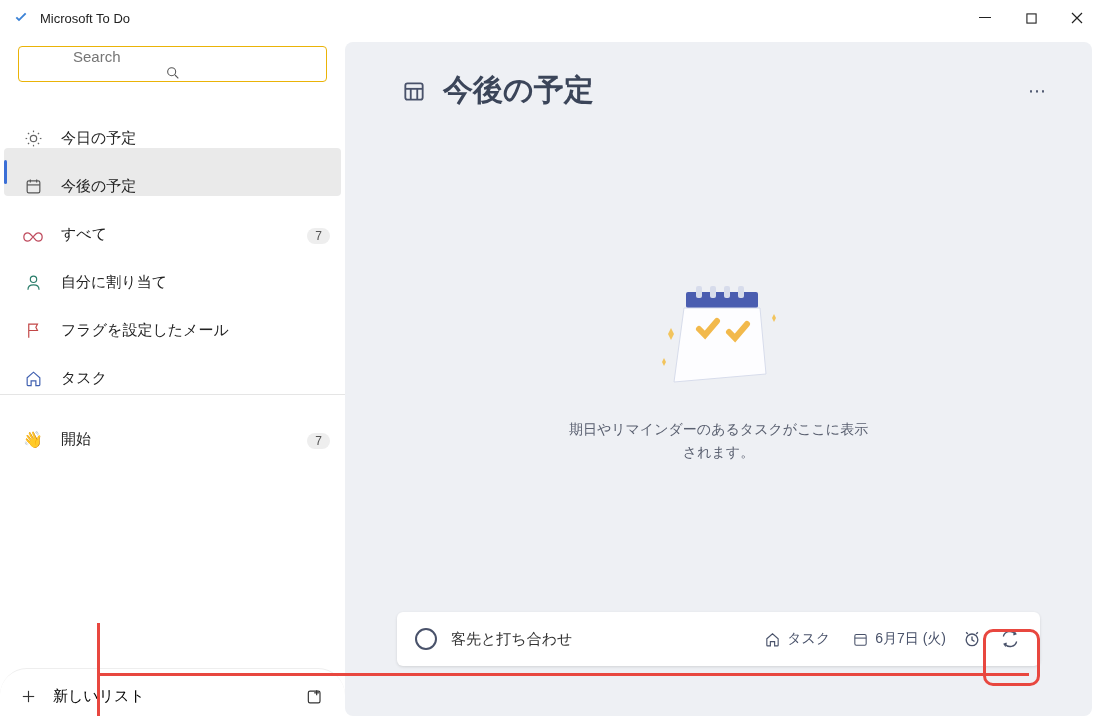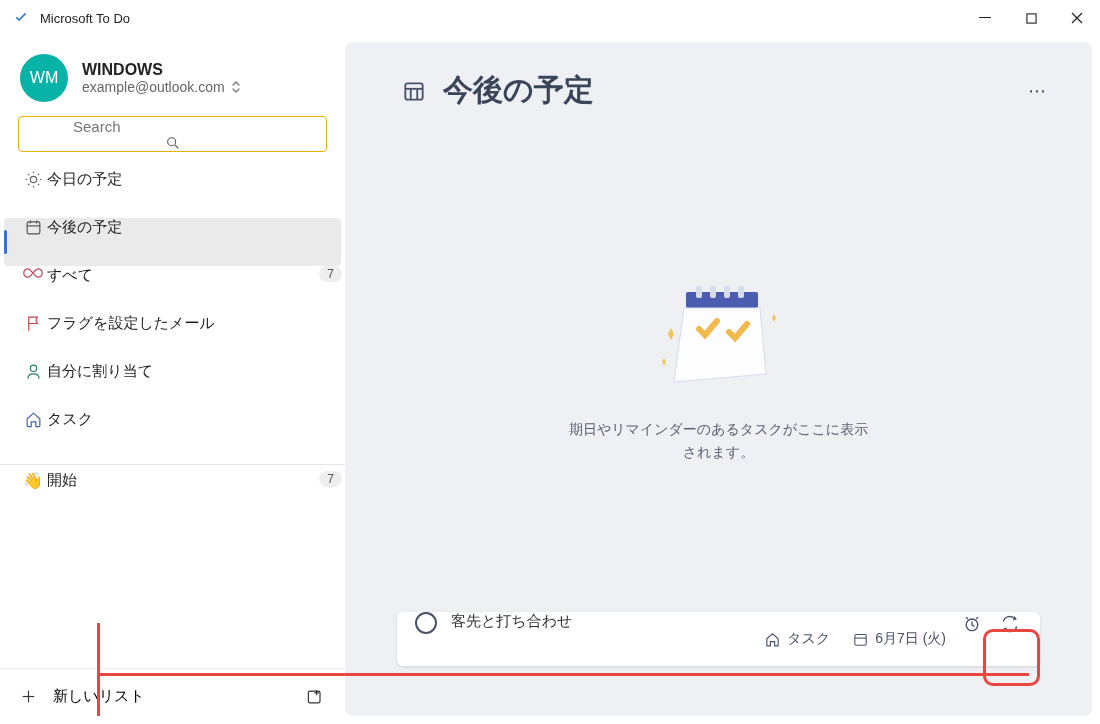--- a/index.html
+++ b/index.html
@@ -17,38 +17,38 @@
     .sidebar { width:345px; display:flex; flex-direction:column; padding:10px 0 0 0; }
     .account { display:flex; align-items:center; padding:8px 20px 14px 20px; gap:14px; }
     .avatar { width:48px; height:48px; border-radius:50%; background:#07b3a6; color:#fff; display:flex; align-items:center; justify-content:center; font-size:16px; font-weight:500; flex-shrink:0; }
     .acc-text { display:flex; flex-direction:column; }
     .acc-name { font-size:16px; font-weight:600; color:#222; }
     .acc-email-row { display:flex; align-items:center; gap:6px; color:#666; font-size:14px; }
     .search-wrap { padding:0 18px; margin-bottom:18px; }
     .search { height:36px; border:1px solid #eab308; border-radius:4px; display:flex; align-items:center; padding:0 12px;flex-direction:column; }
     .search input { border:none; outline:none; flex:1; font-size:15px; color:#555; background:transparent; }
     .nav { display:flex; flex-direction:column; }
-    .nav-item { height:48px; display:flex; align-items:flex-start; padding:0 3px 0 23px; gap:4px; font-size:15px; color:#222; position:relative; }
+    .nav-item { height:48px; display:flex; align-items:flex-end; padding:0 15px 0 23px; gap:18px; font-size:15px; color:#222; position:relative; }
     .nav-item.selected { background:#eaeaea; border-radius:4px; margin:0 4px; padding-left:19px; }
     .nav-item.selected::before { content:""; position:absolute; left:0; top:12px; bottom:12px; width:3px; background:#3b6fd6; border-radius:2px; }
     .nav-item .nico { width:20px; display:flex; align-items:center; justify-content:center; color:#555; }
     .nav-item .badge { margin-left:auto; background:#eee; color:#555; font-size:12px; border-radius:10px; padding:1px 8px; }
     .sidebar .divider { height:1px; background:#e5e5e5; margin:6px 0; }
-    .sidebar-footer { margin-top:auto; height:56px; display:flex; align-items:center; padding:0 20px; gap:16px; border-top:1px solid #eee; font-size:15px; }
+    .sidebar-footer { margin-top:auto; height:56px; display:flex; align-items:center; padding:0 20px; gap:16px; border-top:1px solid #eee; font-size:15px;border-radius:27px; }
     .sidebar-footer .addlbl { flex:1; }
     
     .main { flex:1; margin:6px 8px 8px 0; background:#eef0f4; border-radius:8px; display:flex; flex-direction:column; position:relative; }
     .main-header { display:flex; align-items:center; padding:28px 36px 10px 56px; gap:16px; }
     .main-title { font-size:30px; font-weight:600; color:#3b4559; }
     .main-header .hico { color:#49526a; }
     .more-btn { margin-left:auto; width:36px; height:36px; display:flex; align-items:center; justify-content:center; color:#49526a; font-size:18px; letter-spacing:2px; border-radius:4px; }
     .empty { flex:1; display:flex; flex-direction:column; align-items:center; justify-content:center; gap:14px; padding-bottom:100px; }
     .empty-msg { color:#5a6070; font-size:14px; text-align:center; line-height:1.6; white-space:pre-line; }
     
-    .task-card { position:absolute; left:52px; right:52px; bottom:50px; height:54px; background:#fff; border-radius:6px; box-shadow:0 1px 3px rgba(0,0,0,0.12); display:flex; padding:0 18px; gap:14px; }
+    .task-card { position:absolute; left:52px; right:52px; bottom:50px; height:54px; background:#fff; border-radius:6px; box-shadow:0 1px 3px rgba(0,0,0,0.12); display:flex; align-items:center; padding:0 18px; gap:14px; }
     .circ { width:22px; height:22px; border:2px solid #49526a; border-radius:50%; flex-shrink:0; }
     .task-title { font-size:15px; color:#333; flex:1; }
     .chip { display:flex; align-items:center; gap:6px; font-size:14px; color:#49526a; }
     .chip.gap { margin-left:8px; }
     .ibtn { width:24px; height:24px; display:flex; align-items:center; justify-content:center; color:#49526a; }
     
     .hl-box { position:absolute; right:60px; bottom:38px; width:57px; height:57px; border:3px solid #e8473f; border-radius:10px; pointer-events:none; }
     .hl-line { position:absolute; left:97px; right:71px; bottom:48px; border-top:3px solid #e8473f; pointer-events:none; }
     .hl-vert { position:absolute; left:97px; bottom:10px; top:623px; width:0; height:93px; border-left:3px solid #e8473f; pointer-events:none; }
     svg { display:block; }
@@ -78,36 +78,20 @@
       <div class="win-btn">
         <svg width="12" height="12" viewBox="0 0 12 12">
             <path d="M1 1l10 10M11 1L1 11" stroke="#222" stroke-width="1.2"></path>
           </svg>
       </div>
     </div>
   </div>
 
   <div class="body">
     <div class="sidebar">
-      <div class="account">
-        <div class="avatar">
-            <span>WM</span>
-          </div>
-        <div class="acc-text">
-          <span class="acc-name">WINDOWS</span>
-          <span class="acc-email-row">
-            <span>example@outlook.com</span>
-            <span>
-              <svg width="10" height="12" viewBox="0 0 10 12">
-                  <path d="M2 4l3-3 3 3M2 8l3 3 3-3" fill="none" stroke="#777" stroke-width="1.3" stroke-linecap="round"></path>
-                </svg>
-            </span>
-          </span>
-        </div>
-      </div>
 
       <div class="search-wrap">
         <div class="search">
           <input placeholder="Search" style="">
           <span>
             <svg width="16" height="16" viewBox="0 0 24 24">
                 <circle cx="10" cy="10" r="6" fill="none" stroke="#555" stroke-width="1.6"></circle>
                 <line x1="15" y1="15" x2="20" y2="20" stroke="#555" stroke-width="1.6"></line>
               </svg>
           </span>
@@ -149,33 +133,33 @@
               <svg width="20" height="14" viewBox="0 0 24 14">
                 <path d="M6 2C3 2 1 4 1 7s2 5 5 5c3 0 5-5 6-5s3 5 6 5 5-2 5-5-2-5-5-5c-3 0-5 5-6 5S9 2 6 2z" fill="none" stroke="#bf4a5d" stroke-width="1.5"></path>
               </svg>
             </span>
           <span>すべて</span>
           <span class="badge">7</span>
         </div>
         <div class="nav-item">
           <span class="nico">
               <svg width="19" height="19" viewBox="0 0 24 24">
-                <path d="M6 3v18M6 4h11l-2 4 2 4H6" fill="none" stroke="#c24747" stroke-width="1.5"></path>
-              </svg>
-            </span>
-          <span>フラグを設定したメール</span>
-        </div>
-        <div class="nav-item">
-          <span class="nico">
-              <svg width="19" height="19" viewBox="0 0 24 24">
                 <circle cx="12" cy="8" r="4" fill="none" stroke="#2a7d6a" stroke-width="1.5"></circle>
                 <path d="M5 21c0-4 3-6 7-6s7 2 7 6" fill="none" stroke="#2a7d6a" stroke-width="1.5"></path>
               </svg>
             </span>
           <span>自分に割り当て</span>
+        </div>
+        <div class="nav-item">
+          <span class="nico">
+              <svg width="19" height="19" viewBox="0 0 24 24">
+                <path d="M6 3v18M6 4h11l-2 4 2 4H6" fill="none" stroke="#c24747" stroke-width="1.5"></path>
+              </svg>
+            </span>
+          <span>フラグを設定したメール</span>
         </div>
         <div class="nav-item">
           <span class="nico">
               <svg width="19" height="19" viewBox="0 0 24 24">
                 <path d="M4 11l8-7 8 7v9a1 1 0 0 1-1 1h-4v-6h-6v6H5a1 1 0 0 1-1-1z" fill="none" stroke="#4060b0" stroke-width="1.5"></path>
               </svg>
             </span>
           <span>タスク</span>
         </div>
         <div class="divider"></div>

